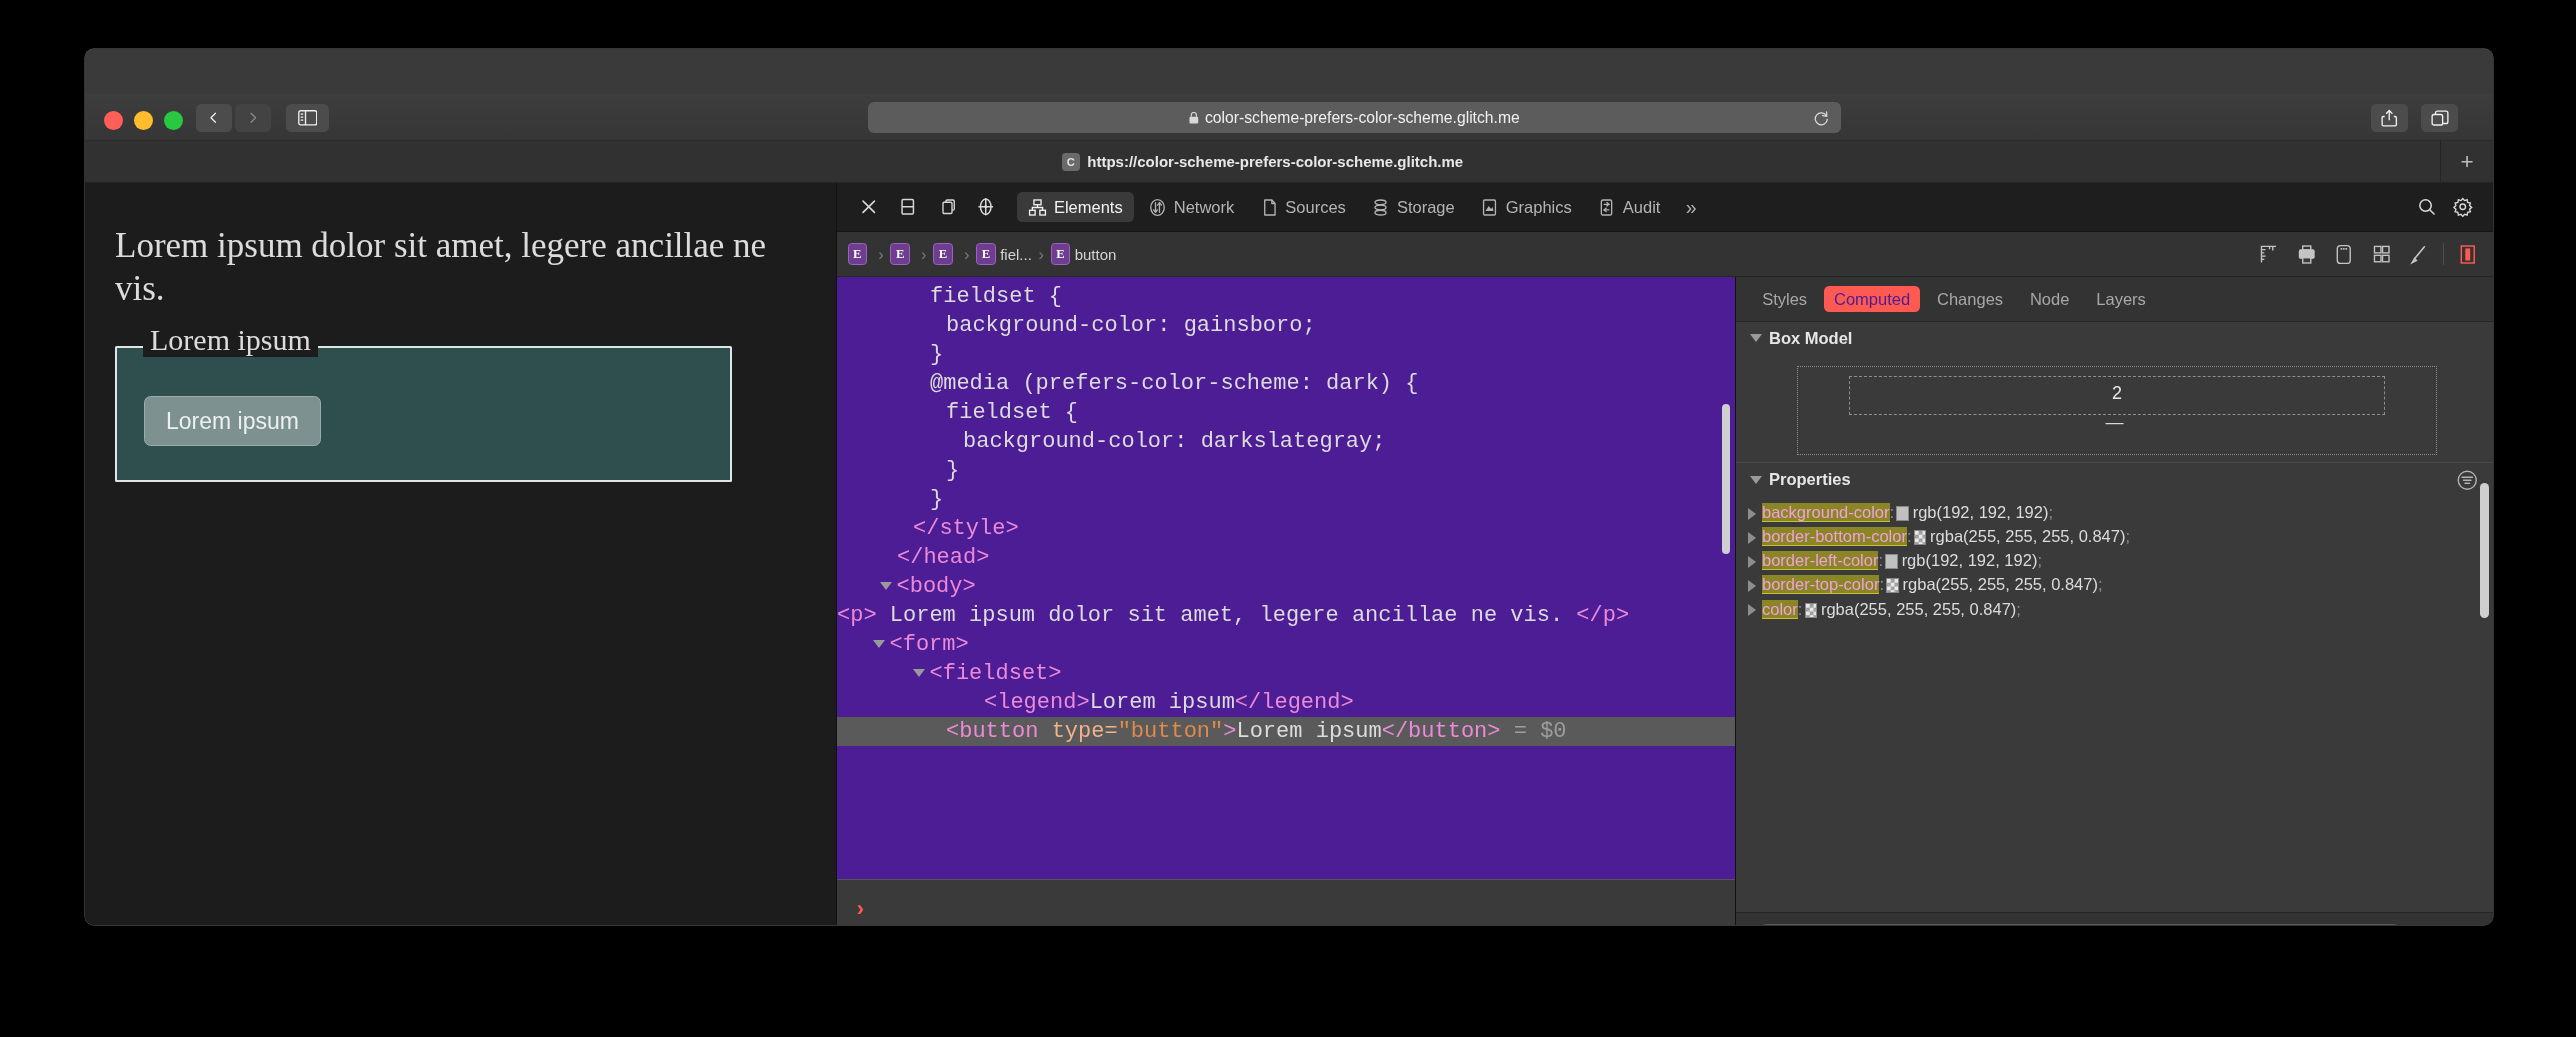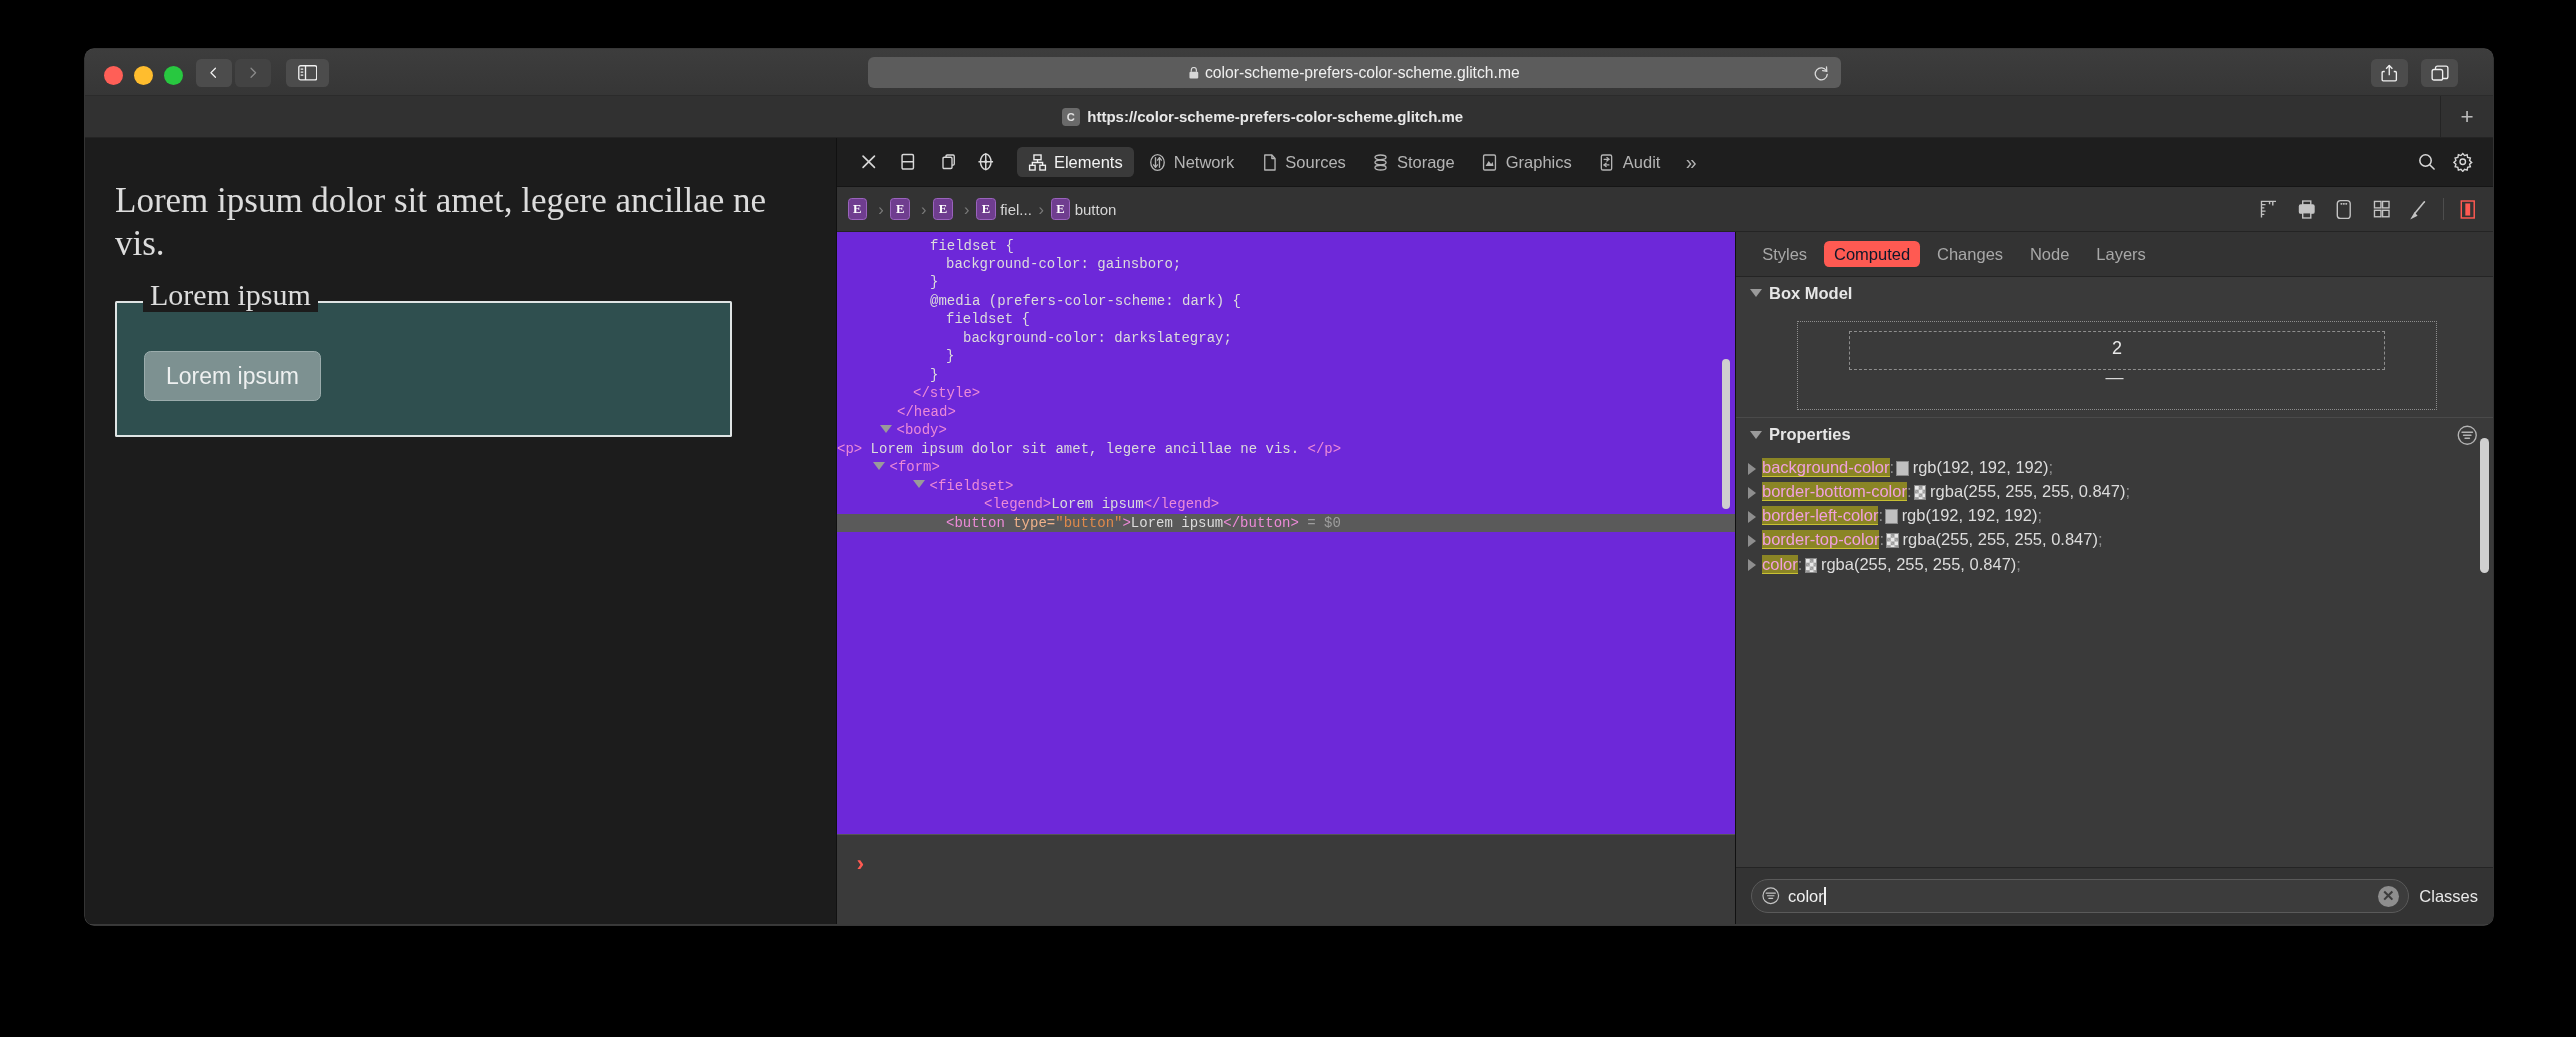--- a/index.html
+++ b/index.html
@@ -20,20 +20,21 @@
     overflow: hidden;
     box-shadow: 0 0 0 0.7px #4a4a4a;
   }
 
   
   #titlebar {
     position: relative;
     height: 47px;
     background: linear-gradient(#3d3d3d, #363636);
     border-bottom: 0.7px solid #2b2b2b;
+    margin-top: 45px;
   }
   .traffic {
     position: absolute; top: 16.5px;
     width: 19px; height: 19px; border-radius: 50%;
   }
   .traffic.close { left: 19px; background: #ff5f57; }
   .traffic.min   { left: 49px; background: #ffbd2e; }
   .traffic.max   { left: 79px; background: #28c840; }
 
   .navbtn {
@@ -233,23 +234,23 @@
   
   #dom-wrap {
     width: 899px;
     display: flex; flex-direction: column;
     border-right: 0.7px solid #111;
     min-width: 0;
   }
   #dom-tree {
     flex: 1;
     position: relative;
-    background: #6d28d9;
+    background: #4c1d95;
     font-family: "Liberation Mono", monospace;
-    font-size: 14px;
+    font-size: 22px;
     line-height: 1.32;
     padding: 4.5px 0 0;
     overflow: hidden;
     color: #d9d9d9;
   }
   .dline { padding: 0 12px 0 0; white-space: pre-wrap; }
   .dline.sel { background: #5a5a5a; }
   .tag { color: #ec8ad8; }
   .attr { color: #f0b28a; }
   .val { color: #e08a4b; }
@@ -293,21 +294,21 @@
     padding: 0 16.5px; gap: 7.5px;
     border-bottom: 0.7px solid #242424;
     background: #333333;
   }
   .stab {
     padding: 3.7px 9.7px;
     border-radius: 5.2px;
     color: #a8a8a8; font-size: 16.5px;
     white-space: nowrap;
   }
-  .stab.active { background: #ff5a52; color: #0f172a; }
+  .stab.active { background: #ff5a52; color: #4c1d95; }
 
   #styles-scroll {
     flex: 1; position: relative; overflow: hidden;
     background: #3a3a3a;
   }
   .section-head {
     display: flex; align-items: center; gap: 7.5px;
     padding: 6.7px 13.5px;
     color: #e6e6e6; font-size: 16.5px; font-weight: bold;
     background: #3a3a3a;

